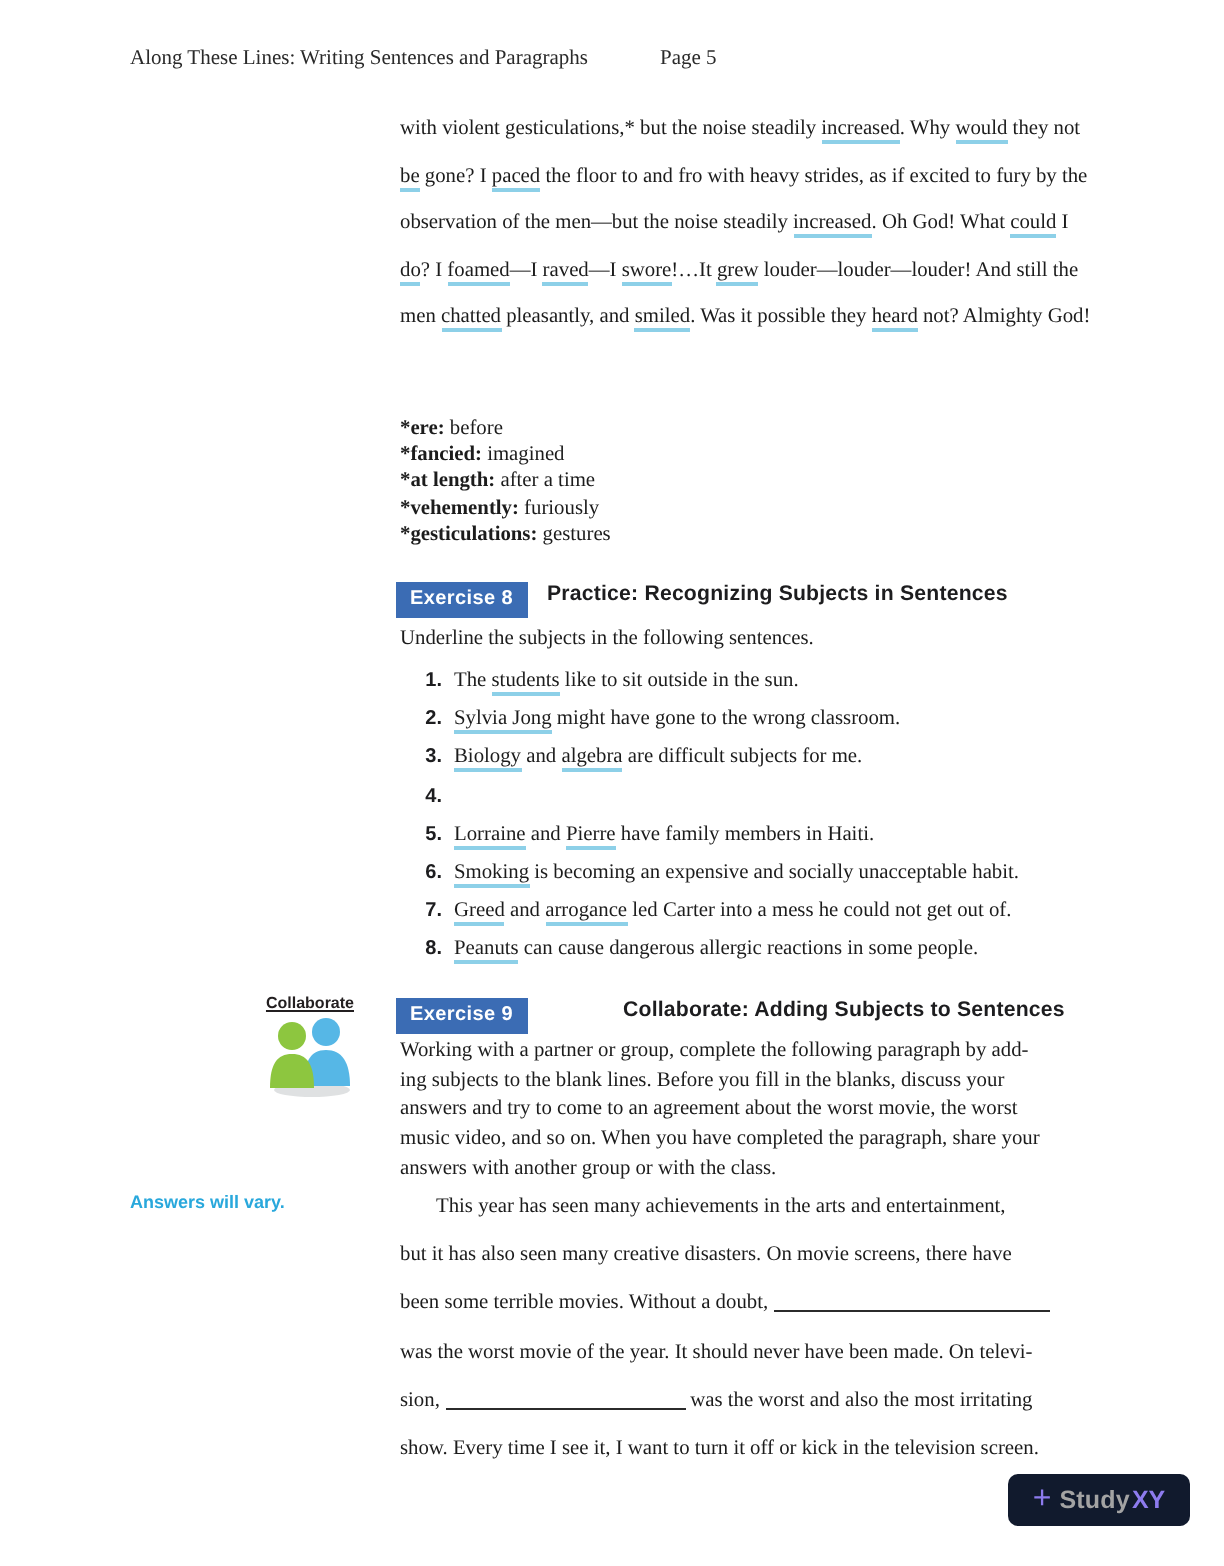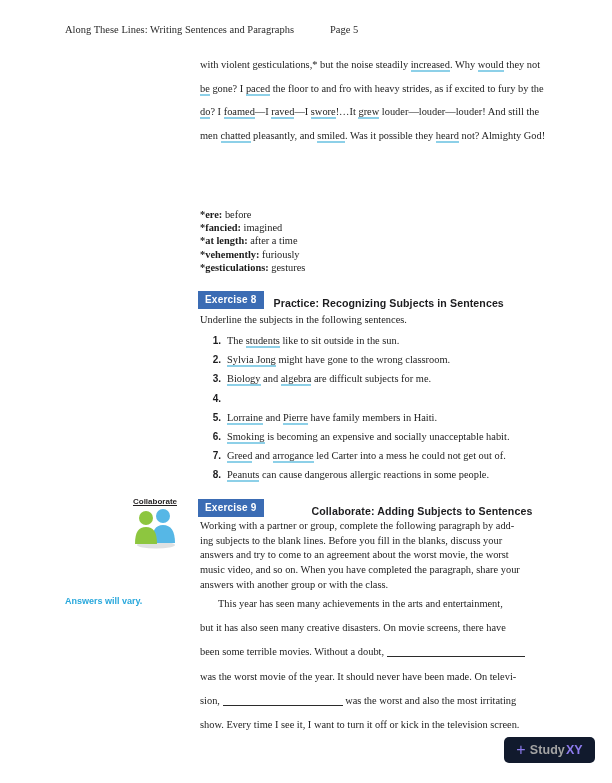--- a/index.html
+++ b/index.html
@@ -19,21 +19,21 @@
 
   
   .u { border-bottom:2px solid #8dd0e8; }
 
   
   .glossary { left:200px; top:208px; font-size:10.4px; }
   .glossary .gl { line-height:13.2px; white-space:nowrap; }
   .glossary b { font-weight:bold; }
 
   
-  .ex-hdr { display:flex; align-items:flex-end; gap:10px; white-space:nowrap; }
+  .ex-hdr { display:flex; align-items:flex-start; gap:10px; white-space:nowrap; }
   .badge {
     background:#3b6cb4; color:#ffffff; font-family:"Liberation Sans", sans-serif;
     font-weight:bold; font-size:10px; padding:3px 7px 4px 7px; letter-spacing:.2px;
   }
   .ex-title {
     font-family:"Liberation Sans", sans-serif; font-weight:bold; font-size:10.6px;
     color:#1d1d1f; letter-spacing:.1px;
   }
 
   .instruction { left:200px; top:314px; font-size:10.4px; white-space:nowrap; }
@@ -82,20 +82,21 @@
 <body>
 
 <div class="page">
 
   <div class="abs hdr" style="left:65px; top:24px;">Along These Lines: Writing Sentences and Paragraphs</div>
   <div class="abs hdr" style="left:330px; top:24px;">Page 5</div>
 
   <div class="abs passage">
     <div class="pline"><span>with violent gesticulations,* but the noise steadily </span><span class="u">increased</span><span>. Why </span><span class="u">would</span><span> they not</span></div>
     <div class="pline"><span class="u">be</span><span> gone? I </span><span class="u">paced</span><span> the floor to and fro with heavy strides, as if excited to fury by the</span></div>
+    <div class="pline"><span>observation of the men—but the noise steadily </span><span class="u">increased</span><span>. Oh God! What </span><span class="u">could</span><span> I</span></div>
     <div class="pline"><span class="u">do</span><span>? I </span><span class="u">foamed</span><span>—I </span><span class="u">raved</span><span>—I </span><span class="u">swore</span><span>!…It </span><span class="u">grew</span><span> louder—louder—louder! And still the</span></div>
     <div class="pline"><span>men </span><span class="u">chatted</span><span> pleasantly, and </span><span class="u">smiled</span><span>. Was it possible they </span><span class="u">heard</span><span> not? Almighty God!</span></div>
   </div>
 
   <div class="abs glossary">
     <div class="gl"><b>*ere:</b><span> before</span></div>
     <div class="gl"><b>*fancied:</b><span> imagined</span></div>
     <div class="gl"><b>*at length:</b><span> after a time</span></div>
     <div class="gl"><b>*vehemently:</b><span> furiously</span></div>
     <div class="gl"><b>*gesticulations:</b><span> gestures</span></div>

